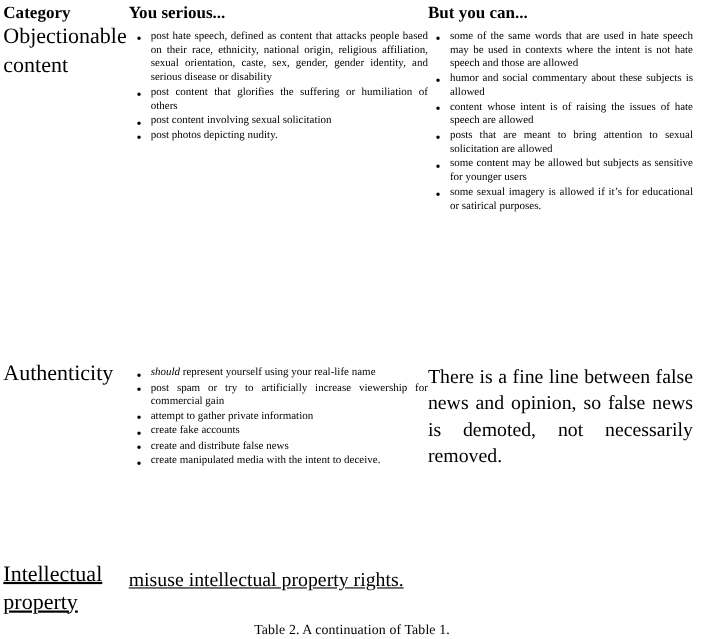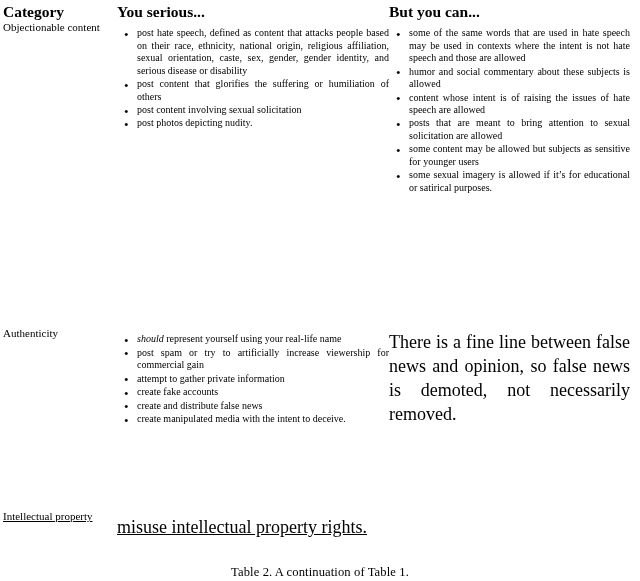--- a/index.html
+++ b/index.html
@@ -56,21 +56,21 @@
     text-align: left;
     padding: 2px 6px 3px 6px;
   }
 
   tbody td {
     font-size: 14px;
     line-height: 1.24;
   }
 
   td.cat-cell {
-    font-size: 11px;
+    font-size: 20px;
     line-height: 1.26;
     padding: 4px 5px 6px 6px;
     hyphens: none;
   }
 
   td.body-cell {
     padding: 4px 8px 8px 8px;
   }
 
   td.body-cell.plain {

